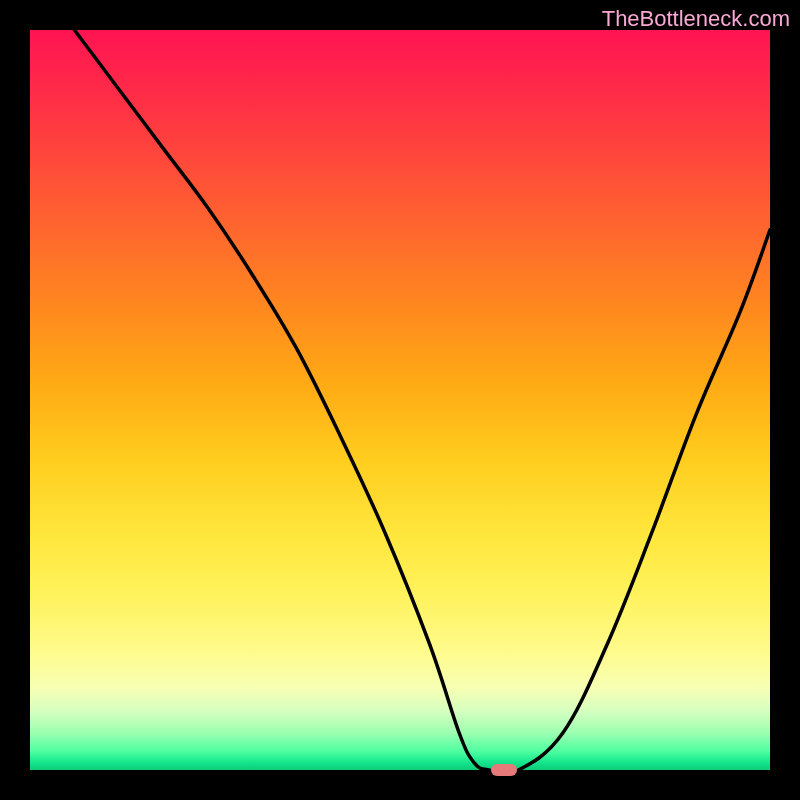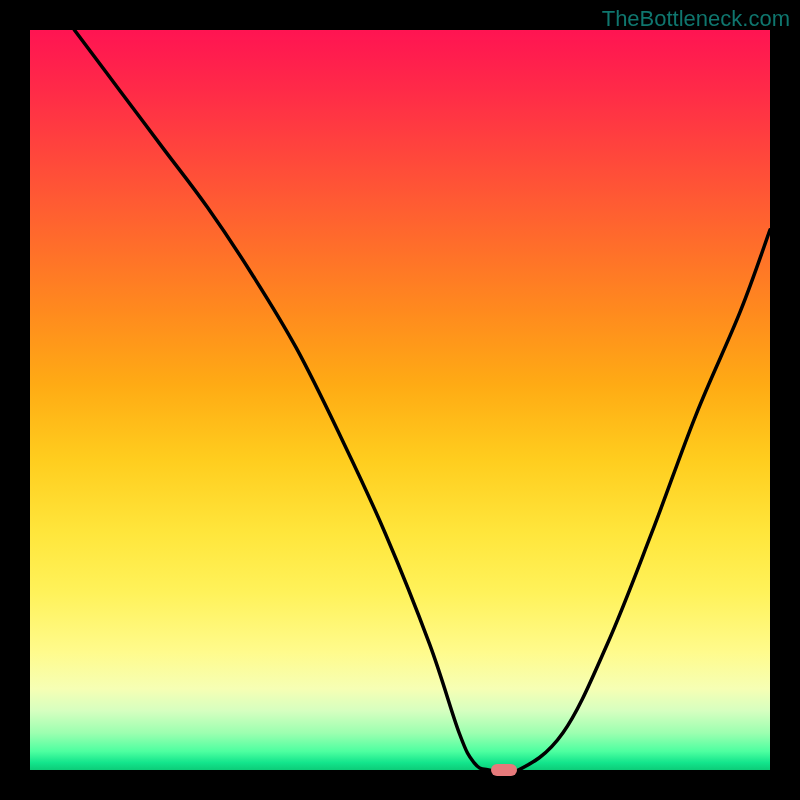--- a/index.html
+++ b/index.html
@@ -58,21 +58,21 @@
     border-radius: 6px;
     background: #e67a7b;
     transform: translate(-50%, -50%);
   }
   .watermark {
     position: absolute;
     top: 6px;
     right: 10px;
     font-family: Arial, Helvetica, sans-serif;
     font-size: 22px;
-    color: #0f766e;
+    color: #f9a8d4;
   }
 </style>
 </head>
 <body>
 
 <div class="frame">
   <div class="watermark">TheBottleneck.com</div>
   <div class="plot">
     <svg class="curve" viewBox="0 0 740 740" preserveAspectRatio="none">
       <path id="curve-path" fill="none" stroke="#000" stroke-width="3.5" stroke-linejoin="round" stroke-linecap="round" d="M 44.4 0 C 52.391999999999996 10.655999999999988, 72.816 37.887999999999934, 88.8 59.19999999999993 C 104.78399999999999 80.51199999999993, 117.216 97.08799999999997, 133.2 118.39999999999998 C 149.184 139.712, 161.61599999999999 154.95600000000002, 177.6 177.60000000000002 C 193.584 200.24400000000003, 206.016 218.892, 222 244.2 C 237.984 269.508, 250.41599999999997 288.8960000000001, 266.4 318.20000000000005 C 282.38399999999996 347.504, 294.81600000000003 373.7, 310.8 407 C 326.784 440.3, 339.216 465.904, 355.2 503.2 C 371.18399999999997 540.496, 386.28000000000003 578.2360000000001, 399.6 614.2 C 412.92 650.164, 421.20799999999997 681.688, 429.2 703 C 437.192 724.312, 438.67199999999997 725.94, 444 732.6 C 449.32800000000003 739.26, 450.808 738.668, 458.8 740 C 466.79200000000003 741.332, 475.08000000000004 746.66, 488.40000000000003 740 C 501.72 733.34, 516.8159999999999 725.644, 532.8 703 C 548.784 680.356, 561.216 650.164, 577.2 614.2 C 593.1840000000001 578.2360000000001, 605.616 544.492, 621.6 503.2 C 637.5840000000001 461.908, 650.016 424.76, 666 384.8 C 681.984 344.84000000000003, 697.0799999999999 314.5, 710.4 281.2 C 723.72 247.9, 734.672 214.45200000000006, 740 199.80000000000007"></path>

